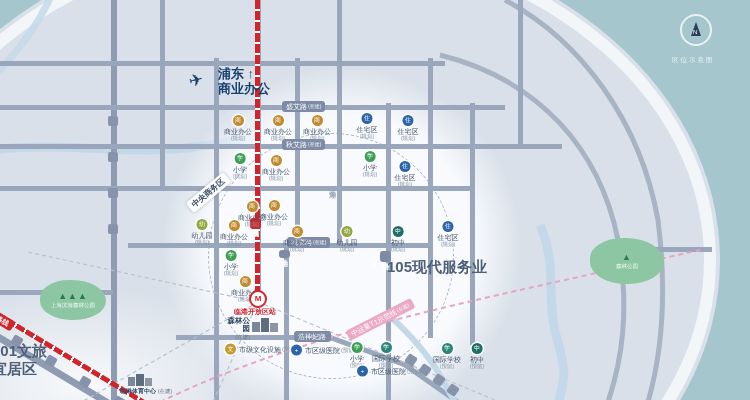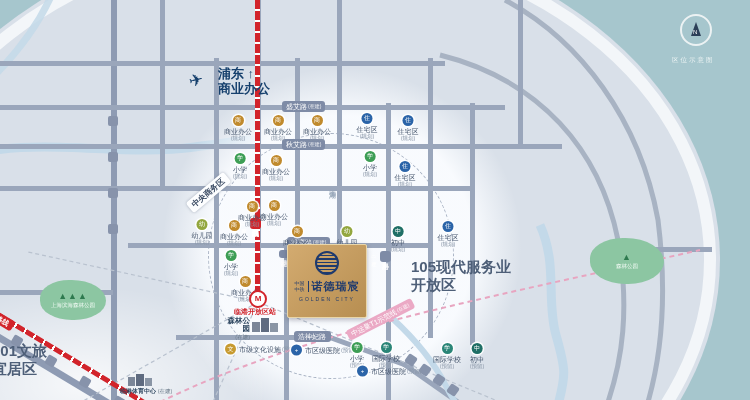--- a/index.html
+++ b/index.html
@@ -347,42 +347,30 @@
         <span class="sub">(预留)</span>
       </div>
     </div>
 
   <span class="plane">✈</span>
   <div class="airport-label">
     <div>浦东 ↑</div>
     <div>商业办公</div>
   </div>
 
-  <div class="zone-label" style="left:411px;top:258px;">
+  <div class="zone-label" style="left:387px;top:258px;">
     <div>105现代服务业</div>
-    <div>开放区</div>
   </div>
   <div class="zone-label" style="left:-8px;top:342px;">
     <div>101文旅</div>
     <div>宜居区</div>
   </div>
 
   <div class="lake-label">香涛湖</div>
 
-  <div class="plaque">
-    <div class="logo"></div>
-    <div class="row">
-      <div class="brand">
-        <div>中国</div>
-        <div>中铁</div>
-      </div>
-      <div class="pname">诺德瑞宸</div>
-    </div>
-    <div class="latin">GOLDEN CITY</div>
-  </div>
 
   <div class="station">M</div>
   <div class="station-label">临港开放区站</div>
 
   <div class="bld" style="left:252px;top:318px;width:26px;height:14px;">
     <span style="left:0;top:4px;width:8px;height:10px;background:#7b8698;"></span>
     <span style="left:9px;top:0;width:8px;height:14px;background:#5f6b80;"></span>
     <span style="left:18px;top:5px;width:8px;height:9px;background:#8a95a5;"></span>
   </div>
   <div class="landmark-label" style="left:222px;top:317px;text-align:right;width:28px;">

